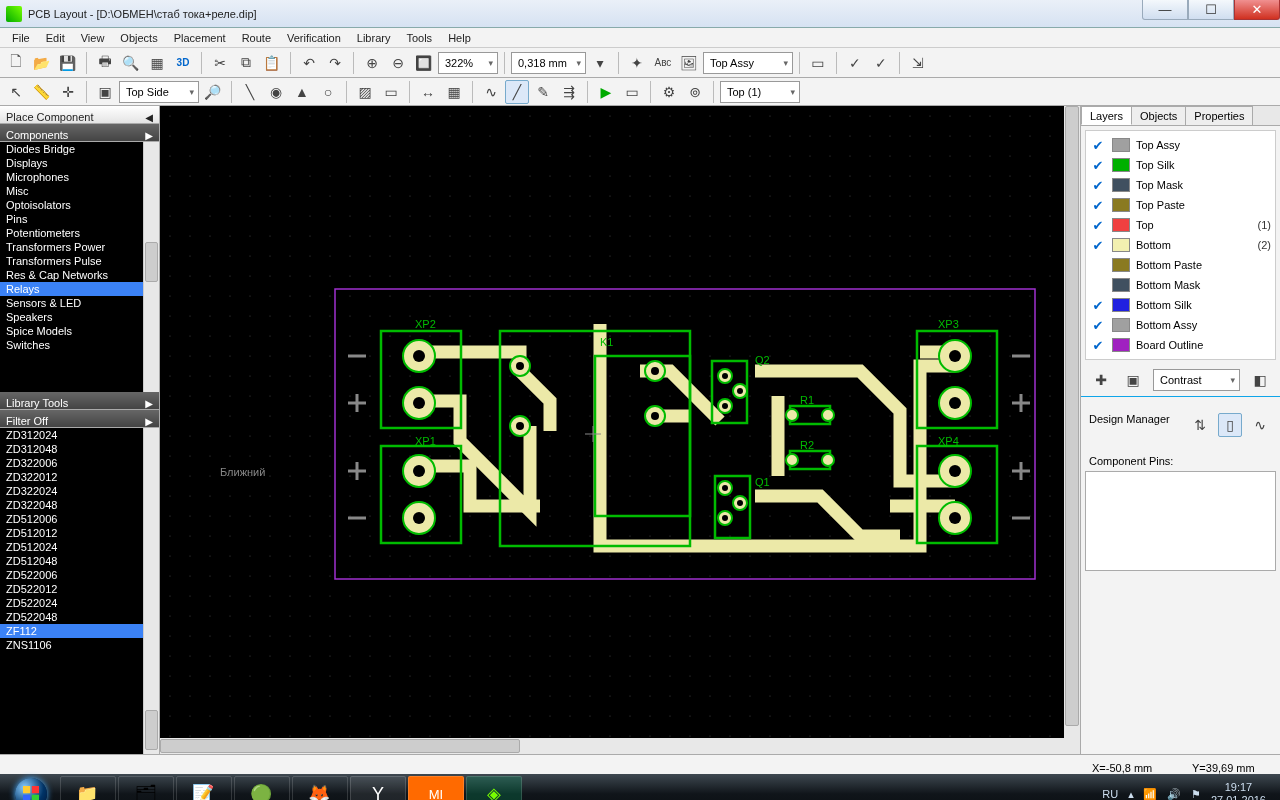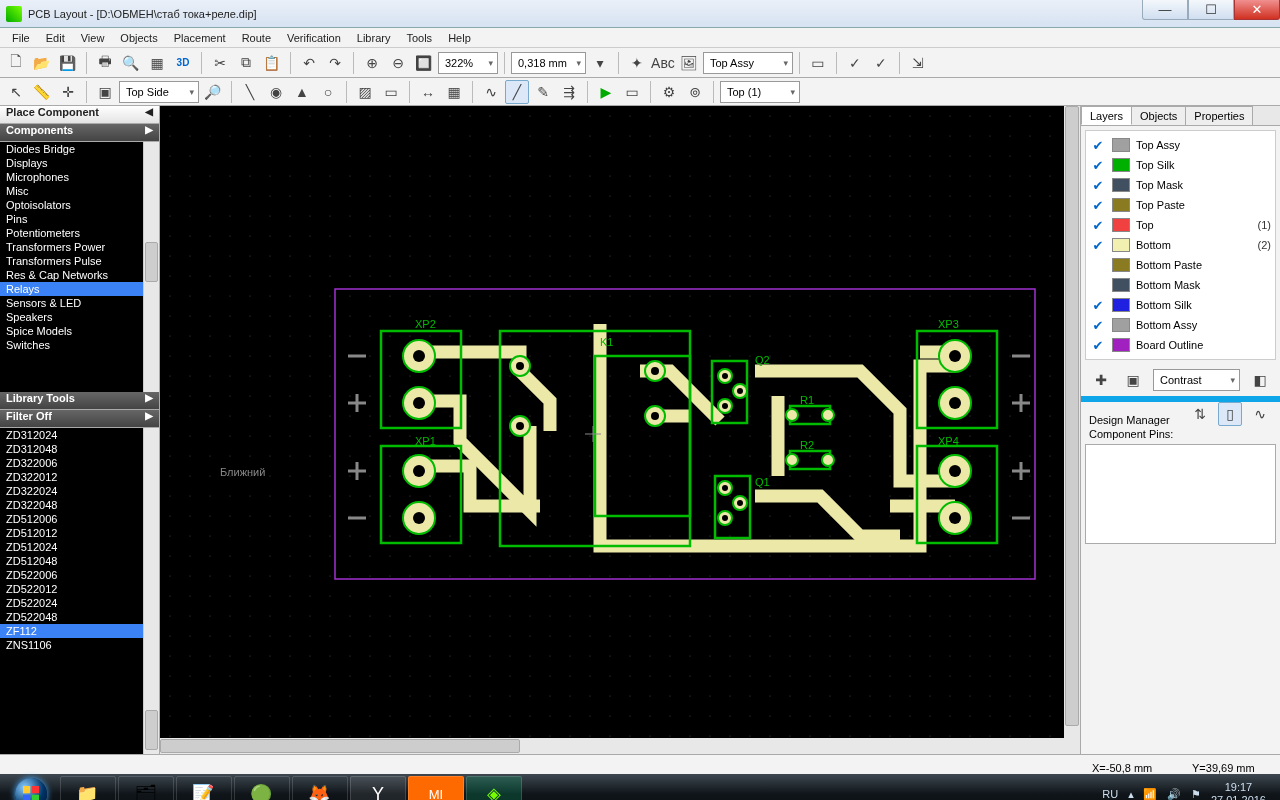--- a/index.html
+++ b/index.html
@@ -24,21 +24,21 @@
 .toolbars.second{height:28px}
 .tbtn{width:24px;height:24px;display:flex;align-items:center;justify-content:center;color:#444;font-size:14px;border:1px solid transparent;border-radius:2px}
 .tbtn.active{background:#dce8f8;border-color:#7ac}
 .sep{width:1px;height:22px;background:#bbb;margin:0 4px}
 .tdrop{height:22px;background:#fff;border:1px solid #999;padding:0 18px 0 6px;display:flex;align-items:center;position:relative;min-width:60px}
 .tdrop::after{content:"▾";position:absolute;right:4px;color:#666;font-size:9px}
 
 
 .work{display:flex;height:648px}
 .leftpanel{width:160px;background:#f3f3f3;display:flex;flex-direction:column;border-right:1px solid #aaa}
-.panelhdr{height:18px;background:linear-gradient(#fff,#e4e4e4);display:flex;align-items:flex-start;padding:0 6px;border-bottom:1px solid #aaa;color:#222;font-weight:700}
+.panelhdr{height:18px;background:linear-gradient(#fff,#e4e4e4);display:flex;align-items:flex-end;padding:0 6px;border-bottom:1px solid #aaa;color:#222;font-weight:400}
 .panelhdr .arrow{margin-left:auto;font-size:10px}
 .blacklist{background:#000;color:#fff;overflow:hidden;font-family:Arial;font-size:12px;position:relative}
 .blacklist.c1{height:250px}
 .blacklist.c2{flex:1}
 .blacklist .item{padding:1px 6px;white-space:nowrap}
 .blacklist .item.sel{background:#3b82f6}
 .scrollv{position:absolute;right:0;top:0;bottom:0;width:16px;background:#e8e8e8;border-left:1px solid #ccc}
 .scrollv .thumb{position:absolute;left:1px;right:1px;background:#cdcdcd;border:1px solid #aaa;border-radius:2px}
 
 
@@ -57,21 +57,21 @@
 .tab.active{background:#fff;border-bottom:1px solid #fff;position:relative;z-index:1}
 .layers{padding:4px;background:#fff;margin:4px;border:1px solid #ccc}
 .layer{display:flex;align-items:center;height:20px;gap:6px}
 .layer .chk{width:16px;height:16px;display:flex;align-items:center;justify-content:center;color:#06c;font-size:13px}
 .layer .sw{width:18px;height:14px;border:1px solid #888}
 .layer .nm{flex:1}
 .layer .num{color:#333}
 .lytools{padding:4px 8px;display:flex;align-items:center;gap:8px}
 .lytools .dd{flex:1}
 
-.dmgr{padding:0 8px;border-top:6px solid #0ea5e9;display:flex;align-items:flex-end;gap:6px}
+.dmgr{padding:16px 8px;border-top:1px solid #0ea5e9;display:flex;align-items:flex-start;gap:6px}
 .dlist{background:#fff;border:1px solid #aaa;margin:4px;padding:2px;height:130px;font-size:11px;line-height:13px}
 .pins{padding:2px 8px}
 .pinbox{background:#fff;border:1px solid #aaa;margin:2px 4px 4px;height:100px}
 
 
 .statusbar{height:20px;background:#f3f3f3;border-top:1px solid #aaa;display:flex;align-items:flex-end;justify-content:flex-end;padding:0 8px;gap:20px}
 .statusbar span{min-width:80px;text-align:left}
 .taskbar{height:40px;background:linear-gradient(#3e4850,#10151a 50%,#0a0d11);display:flex;align-items:center;padding:0 4px}
 .startbtn{width:54px;height:36px;border-radius:3px;display:flex;align-items:center;justify-content:center}
 .orb{width:32px;height:32px;border-radius:50%;background:radial-gradient(circle at 30% 30%,#8cf,#036 60%,#013);box-shadow:0 0 6px #4af;display:flex;align-items:center;justify-content:center}
@@ -125,21 +125,21 @@
   <div class="sep"></div>
   <div class="tbtn">⊕</div>
   <div class="tbtn">⊖</div>
   <div class="tbtn">🔲</div>
   <div class="tdrop">322%</div>
   <div class="sep"></div>
   <div class="tdrop">0,318 mm</div>
   <div class="tbtn">▾</div>
   <div class="sep"></div>
   <div class="tbtn">✦</div>
-  <div class="tbtn" style="font-size:14px">Авс</div>
+  <div class="tbtn" style="font-size:10px">Авс</div>
   <div class="tbtn">🖼</div>
   <div class="tdrop" style="min-width:90px">Top Assy</div>
   <div class="sep"></div>
   <div class="tbtn">▭</div>
   <div class="sep"></div>
   <div class="tbtn">✓</div>
   <div class="tbtn">✓</div>
   <div class="sep"></div>
   <div class="tbtn">⇲</div>
 </div>

